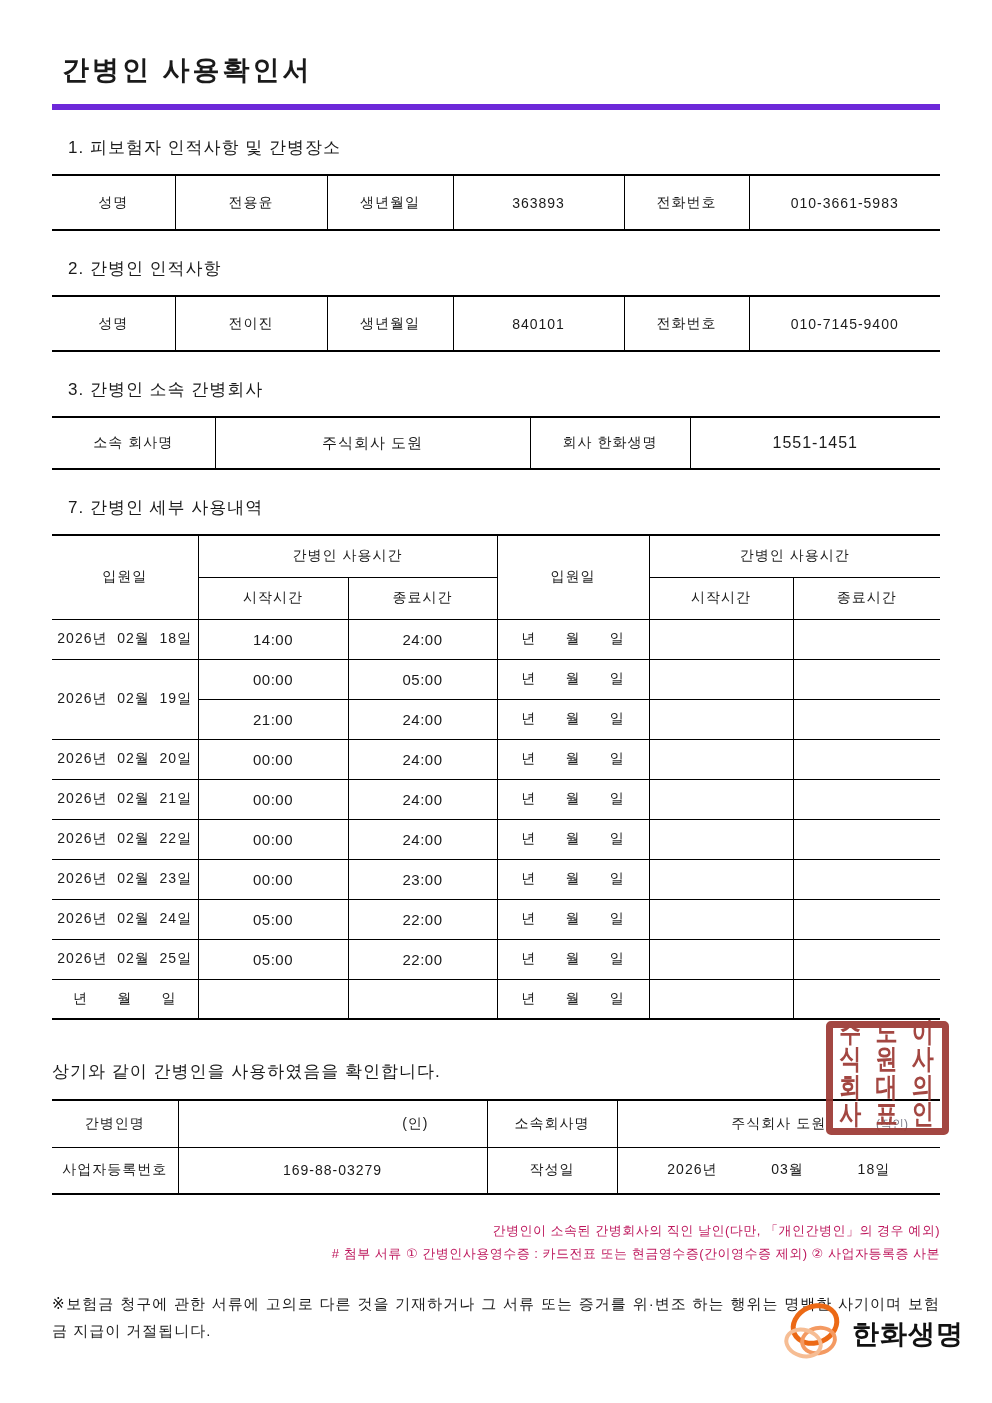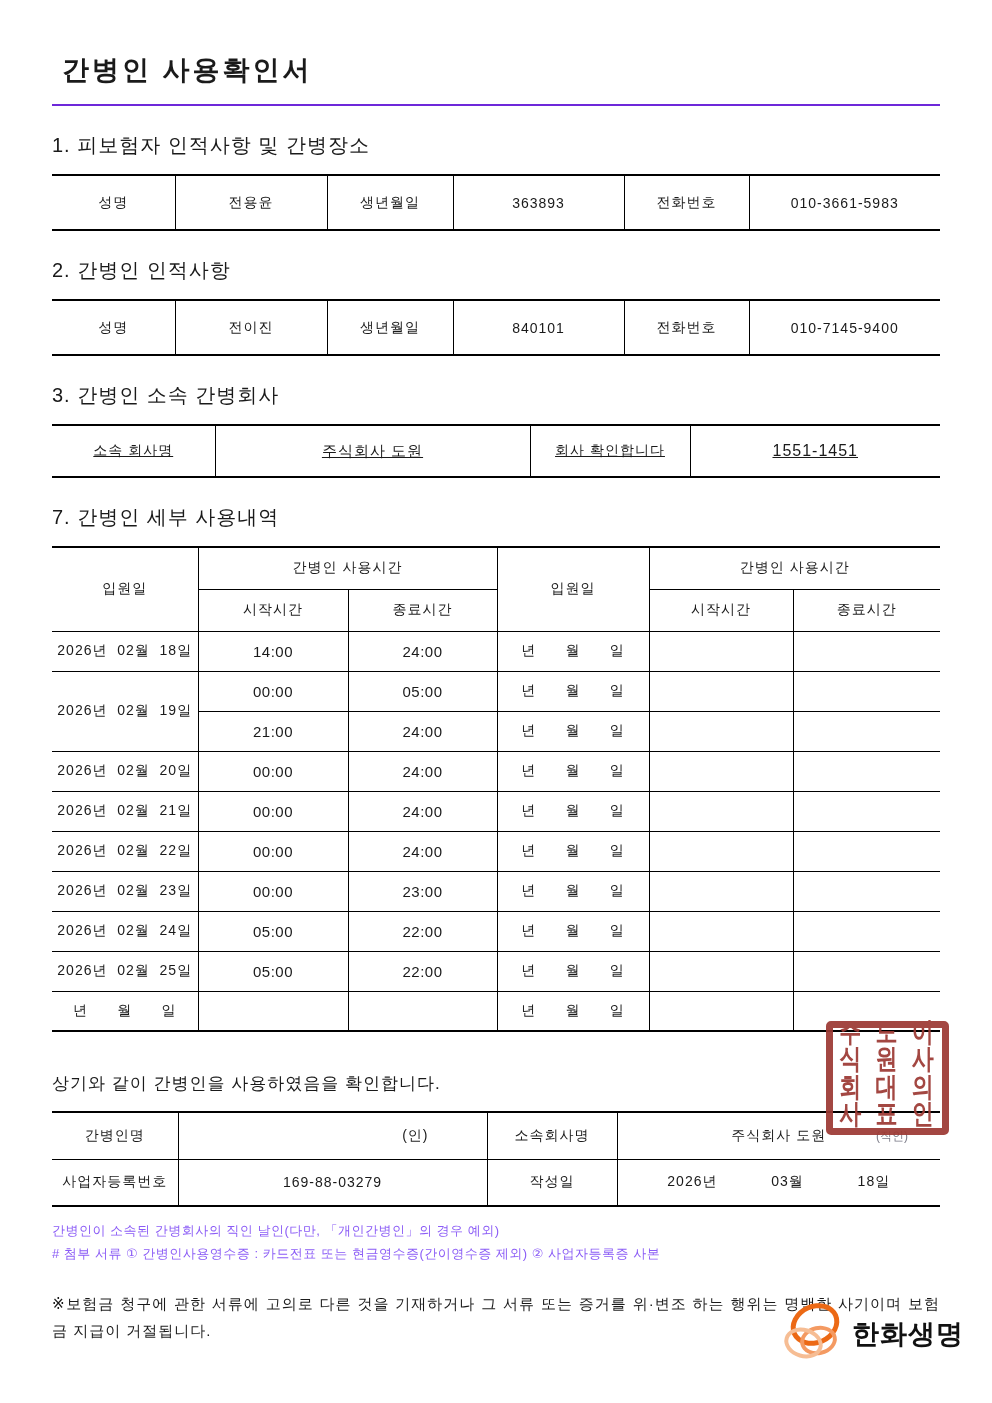--- a/index.html
+++ b/index.html
@@ -9,58 +9,58 @@
     width:992px; height:1403px;
     margin:0 auto;
     background:#ffffff;
     color:#1a1a1a;
     font-family:"Liberation Sans","DejaVu Sans",sans-serif;
     overflow:hidden;
   }
   .content { padding:38px 52px 0 52px; }
 
   
-  .title-wrap { border-bottom:2px solid #6d28d9; padding:14px 0 16px 10px; }
+  .title-wrap { border-bottom:6px solid #6d28d9; padding:14px 0 16px 10px; }
   .doc-title { font-size:27px; font-weight:bold; letter-spacing:3px; }
 
   
-  .sec-heading { font-size:20px; letter-spacing:1px; margin:26px 0 15px 0; }
+  .sec-heading { font-size:17px; letter-spacing:1px; margin:26px 0 15px 16px; }
 
   
   table { border-collapse:collapse; width:888px; table-layout:fixed;
           border-top:2px solid #000; border-bottom:2px solid #000; }
   td { border:1px solid #000; text-align:center; vertical-align:middle;
        font-size:14px; letter-spacing:1px; overflow:hidden; }
   tr td:first-child { border-left:0; }
   tr td:last-child  { border-right:0; }
   .pre { white-space:pre; }
   .t-label { font-size:14px; }
   .t-value { font-size:14px; }
   .num { letter-spacing:1px; }
 
   .t1 tr { height:55px; }
   .t2 tr { height:55px; }
-  .t3 tr { height:52px;text-decoration:underline; }
+  .t3 tr { height:52px; }
   .t4 .hrow { height:42px; }
   .t4 .drow { height:40px; }
   .t4 td { font-size:14px; }
   .t4 .time { font-size:15px; letter-spacing:0.5px; }
   .t5 tr { height:47px; }
   .two-line div { line-height:1.35; }
 
   .sign-cell { text-align:right; padding-right:58px; }
   .company-cell { position:relative; }
   .seal-hint { position:absolute; right:32px; top:50%; transform:translateY(-50%);
                font-size:12px; color:#7a7a86; letter-spacing:0; }
 
   
   .statement { font-size:17px; letter-spacing:1px; margin:40px 0 16px 0; }
 
   
-  .notes { margin-top:13px; font-size:13px; line-height:1.75; letter-spacing:0.5px; color:#8b5cf6; }
+  .notes { margin-top:25px; font-size:13px; line-height:1.75; letter-spacing:0.5px; color:#be185d;text-align:right; }
   .warning { margin-top:24px; font-size:15px; line-height:1.85; letter-spacing:1px;
              text-align:justify; color:#1a1a1a; }
 
   
   .stamp {
     position:absolute; left:826px; top:1021px;
     width:123px; height:114px;
     border:7px solid #9d3a34; border-radius:5px;
     display:flex; flex-direction:row; justify-content:space-around;
     padding:2px 0; opacity:0.93; z-index:3;
@@ -140,21 +140,21 @@
       <colgroup>
           <col style="width:163px">
           <col style="width:315px">
           <col style="width:160px">
           <col style="width:250px">
         </colgroup>
       <tbody>
           <tr>
         <td class="t-label">소속 회사명</td>
         <td class="t-value" style="font-size:15px">주식회사 도원</td>
-        <td class="t-label">회사 확인합니다</td>
+        <td class="t-label">회사 한화생명</td>
         <td class="t-value num" style="font-size:16px">1551-1451</td>
       </tr>
     </tbody>
       </table>
 
     <div class="sec-heading">7. 간병인 세부 사용내역</div>
     <table class="t4">
       <colgroup>
           <col style="width:146px">
           <col style="width:150px">

